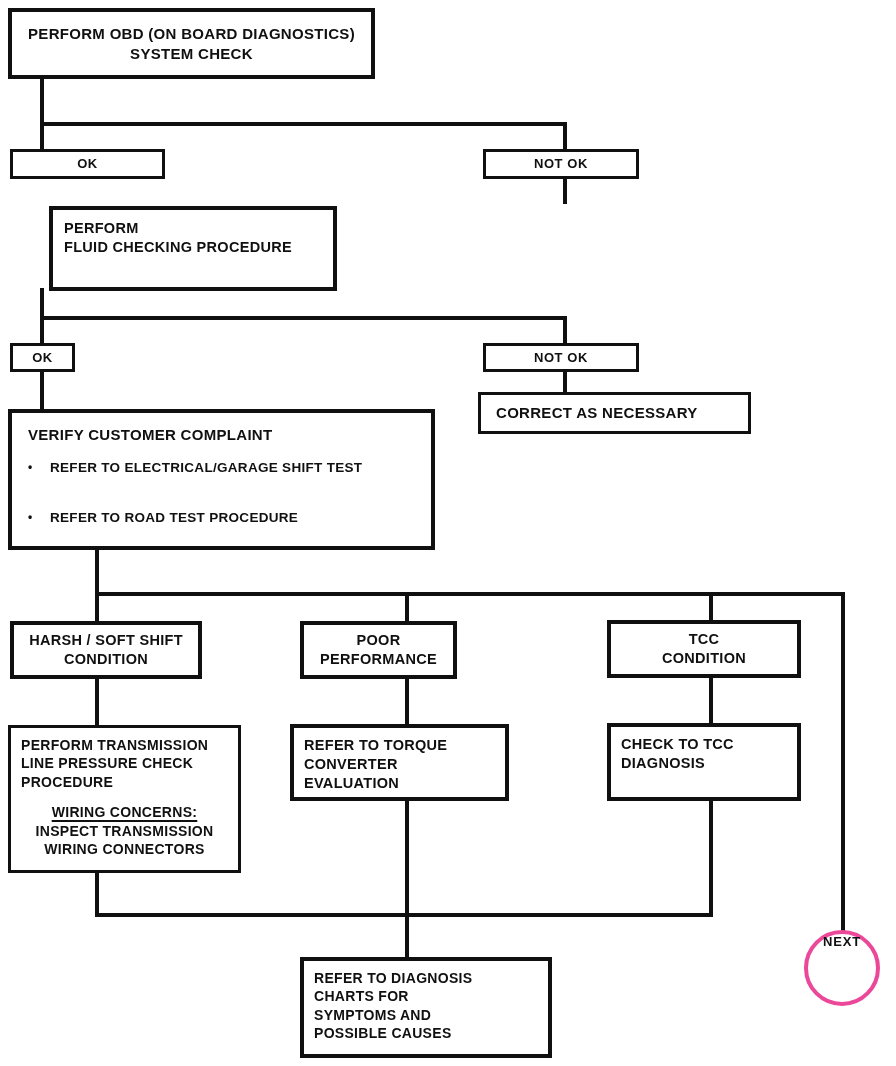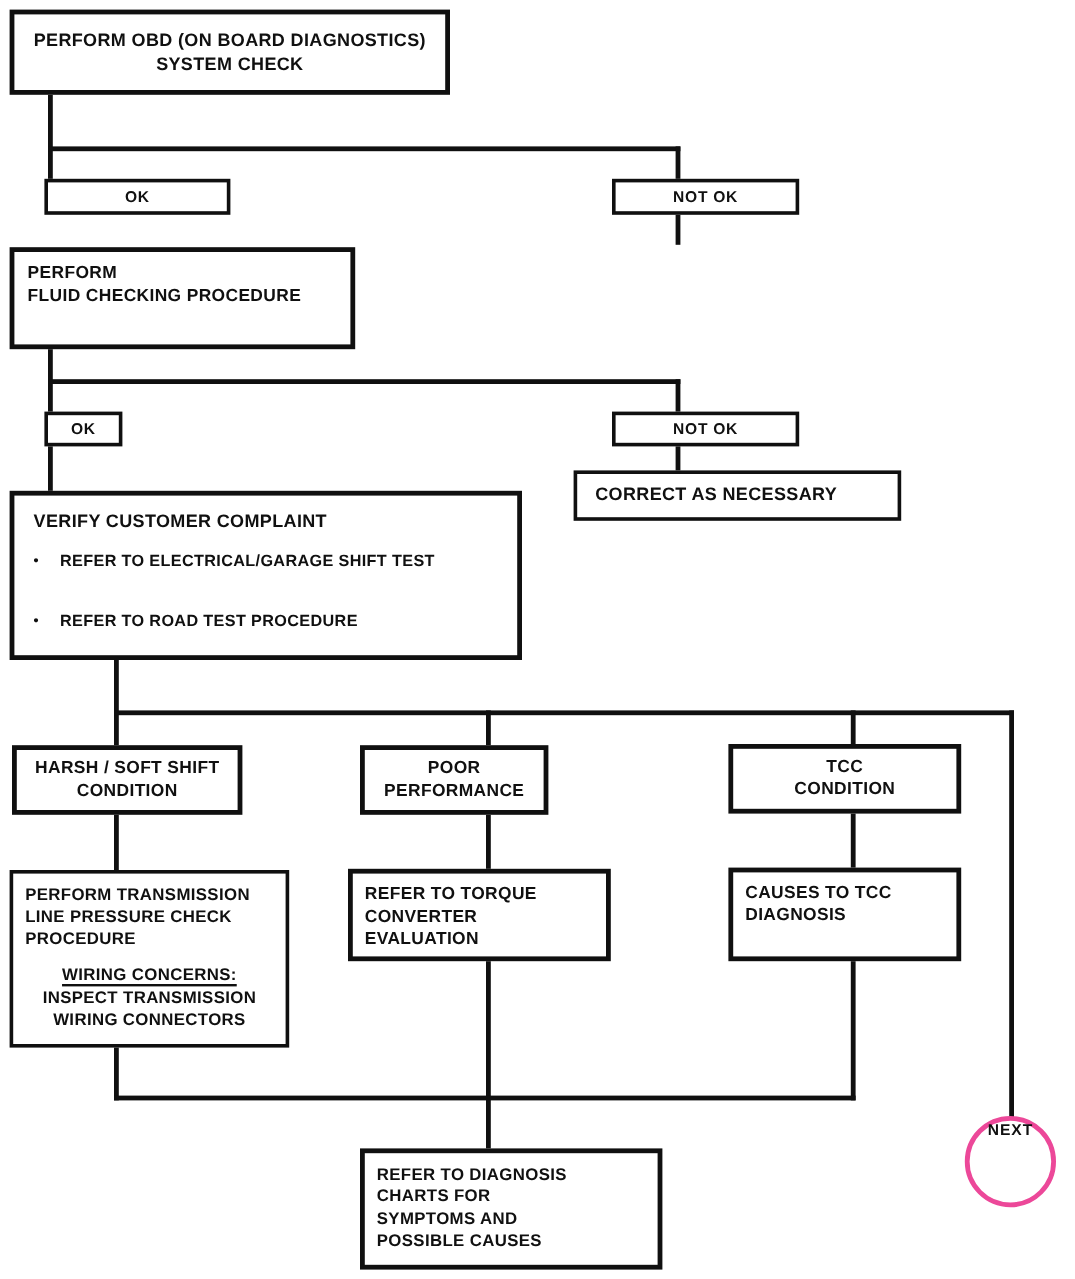--- a/index.html
+++ b/index.html
@@ -26,22 +26,22 @@
   }
   .node.thin { border-width: 3px; }
   .center-txt {
     display: flex;
     flex-direction: column;
     align-items: center;
     justify-content: center;
     text-align: center;
     height: 100%;
   }
-  .pad { padding: 9px 11px; }
-  .small-label { font-size: 13px; letter-spacing: 0.6px; margin-left: 27px; }
+  .pad { padding: 9px 11px; margin-left: 41px; }
+  .small-label { font-size: 13px; letter-spacing: 0.6px; }
   .bullet-row { display: flex; margin-top: 14px; }
   .bullet-row.gap-big { margin-top: 32px; }
   .bullet-glyph { width: 22px; flex: none; font-size: 12px; padding-top: 1px; }
   .bullet-text { font-size: 13.5px; }
   .underlined {
     text-decoration: underline;
     text-decoration-thickness: 2px;
     text-underline-offset: 3px;
   }
   .wiring-block { margin-top: 12px; text-align: center; }
@@ -152,21 +152,21 @@
       <div>WIRING CONNECTORS</div>
     </div>
   </div>
 
   <div class="node" style="left:290px; top:724px; width:219px; height:77px; padding:8px 10px;">
     <div>REFER TO TORQUE</div>
     <div>CONVERTER EVALUATION</div>
   </div>
 
   <div class="node" style="left:607px; top:723px; width:194px; height:78px; padding:8px 10px;">
-    <div>CAUSES TO TCC</div>
+    <div>CHECK TO TCC</div>
     <div>DIAGNOSIS</div>
   </div>
 
   <div class="node" style="left:300px; top:957px; width:252px; height:101px; padding:8px 10px; font-size:14px;">
     <div>REFER TO DIAGNOSIS</div>
     <div>CHARTS FOR</div>
     <div>SYMPTOMS AND</div>
     <div>POSSIBLE CAUSES</div>
   </div>
 

